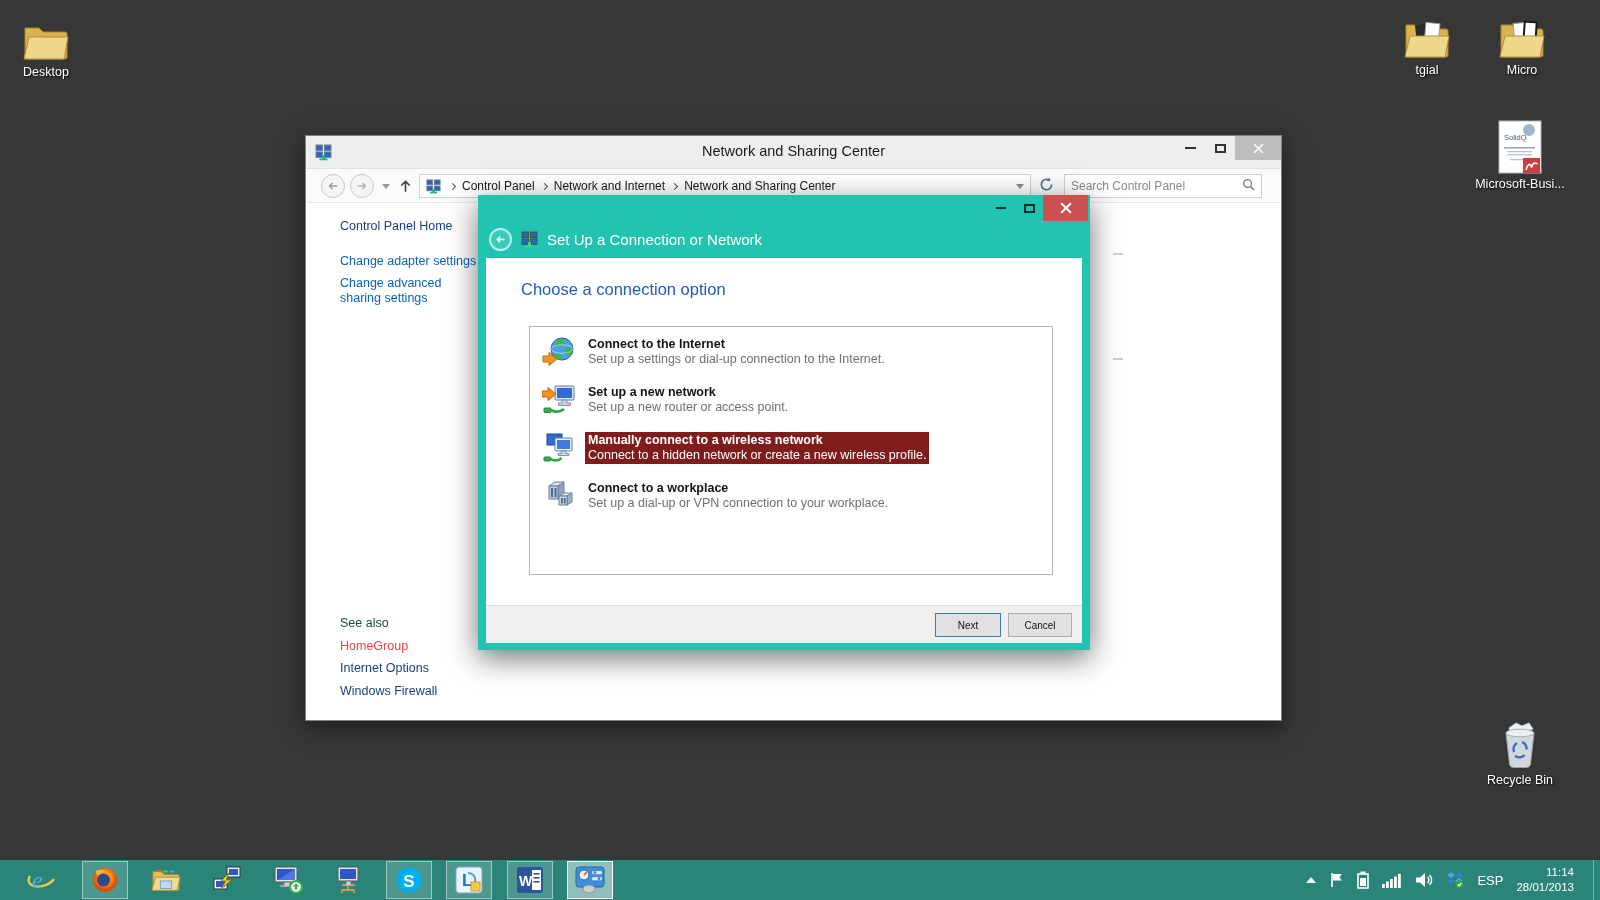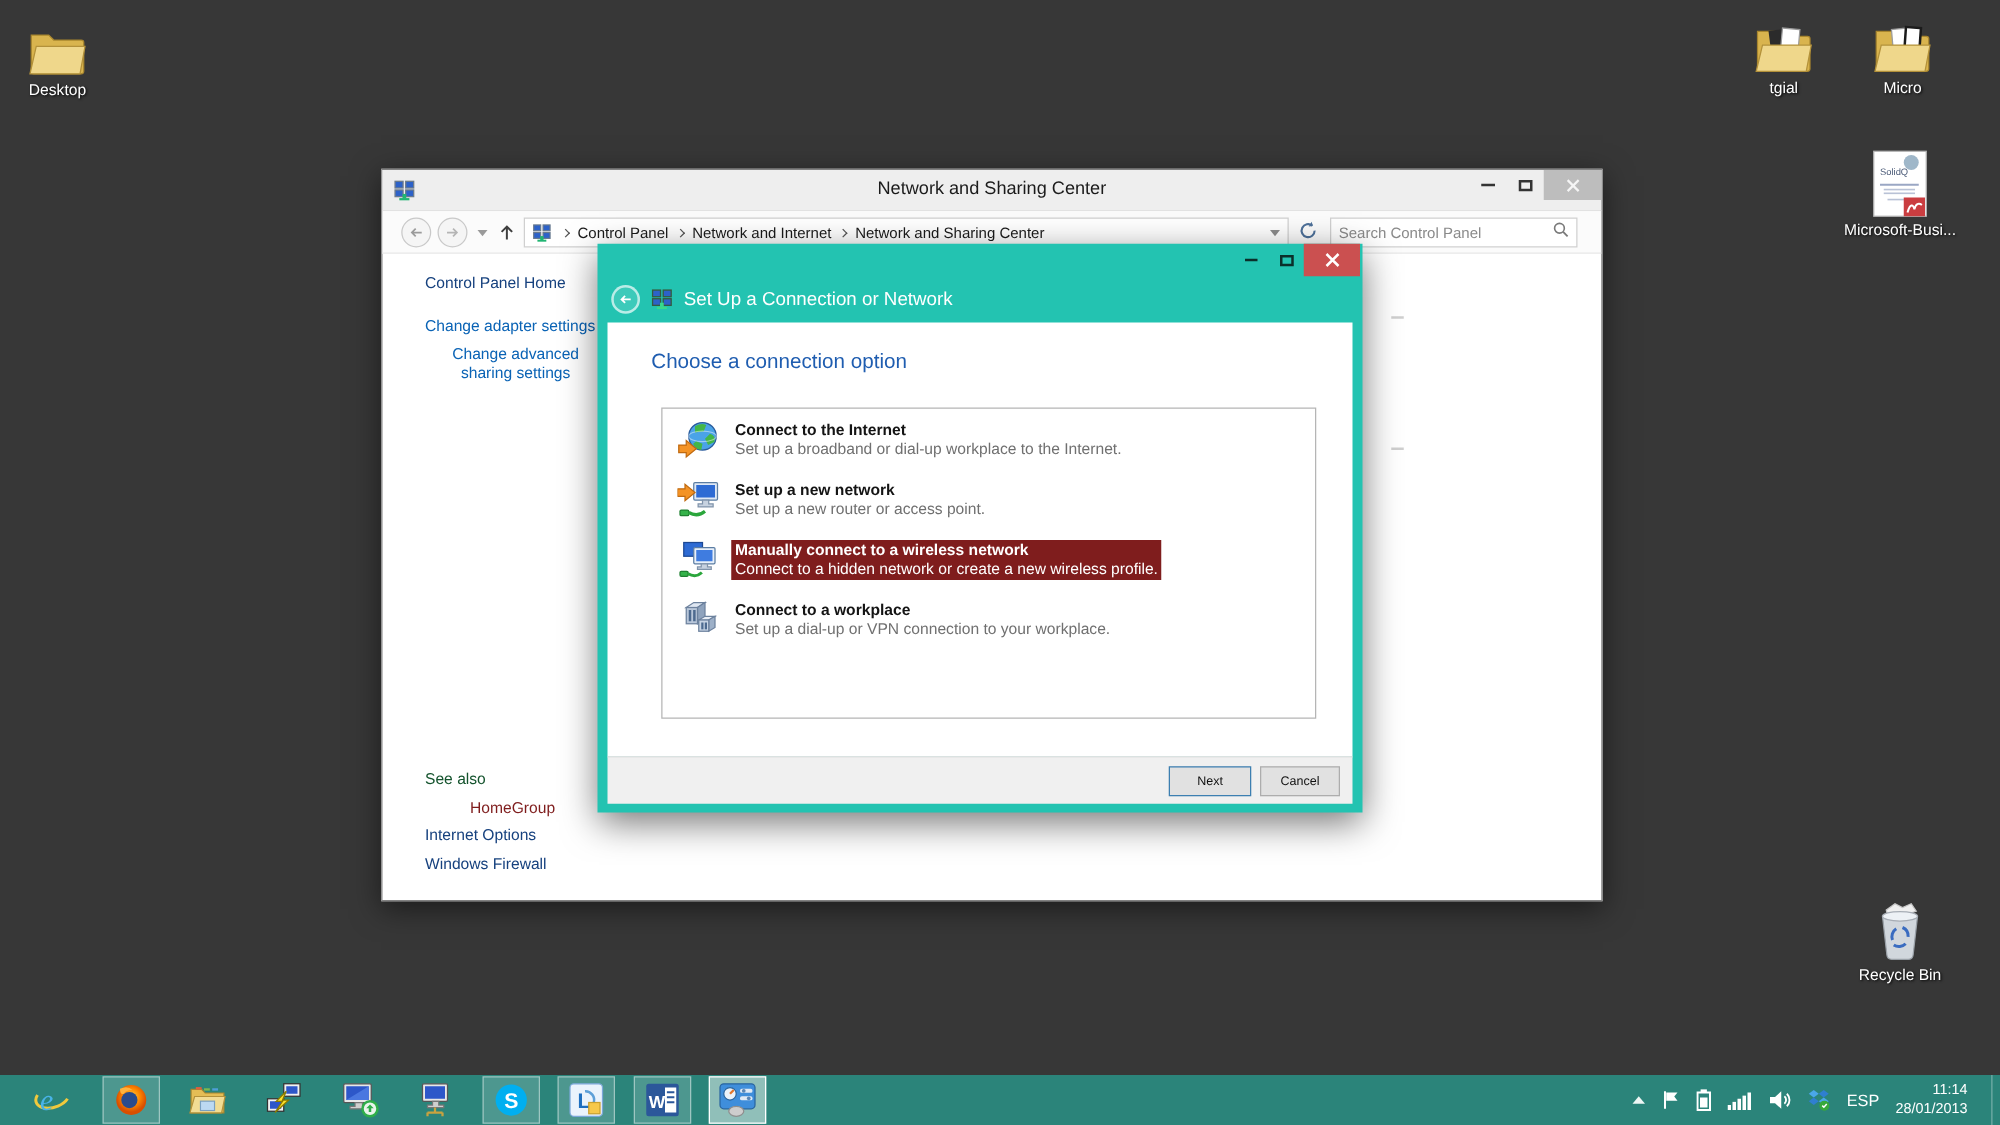--- a/index.html
+++ b/index.html
@@ -35,26 +35,26 @@
   .crumb-sep { width:5px; height:5px; border-top:1.5px solid #555; border-right:1.5px solid #555; transform:rotate(45deg); margin:0 5px; flex:none; }
   .addr-caret { margin-left:auto; width:0; height:0; border-left:4px solid transparent; border-right:4px solid transparent; border-top:5px solid #8c8c8c; }
   .refresh-btn { position:absolute; left:732px; top:7px; }
   .search-box { position:absolute; left:758px; top:5px; width:198px; height:24px; background:#fff; border:1px solid #d0d0d0; display:flex; align-items:center; }
   .search-box input { flex:1; border:none; outline:none; font-size:12px; color:#555; padding:0 6px; font-family:"Liberation Sans",sans-serif; background:transparent; }
   .search-box input::placeholder { color:#8a8a8a; opacity:1; }
   .search-box .mag { margin-right:6px; flex:none; }
 
   
   .side { position:absolute; left:34px; top:68px; width:154px; font-size:12.5px; line-height:15px; }
-  .side a { text-decoration:none; display:block; cursor:pointer;text-align:center; }
+  .side a { text-decoration:none; display:block; cursor:pointer; }
   .lnk-home { color:#16417e; position:absolute; top:15px; }
   .lnk-task1 { color:#0a63b5; position:absolute; top:50px; }
   .lnk-task2 { color:#0a63b5; position:absolute; top:72px; width:145px; }
   .see-also { color:#14532d; position:absolute; top:412px; }
-  .lnk-sa1 { color:#7f1d1d; position:absolute; top:435px;margin-left:36px; }
+  .lnk-sa1 { color:#ef4444; position:absolute; top:435px; }
   .lnk-sa2 { color:#16417e; position:absolute; top:457px; }
   .lnk-sa3 { color:#16417e; position:absolute; top:480px; }
   .remnant { position:absolute; height:2px; background:#cfcfcf; }
 
   
   .dialog { position:absolute; left:478px; top:195px; width:612px; height:455px; background:#23c3b1; box-shadow:0 8px 28px rgba(0,0,0,.55); }
   .dlg-controls { position:absolute; top:0; right:2px; display:flex; height:26px; }
   .dlg-btn { width:28px; height:26px; display:flex; align-items:center; justify-content:center; }
   .dlg-min-glyph { width:10px; height:2px; background:#0b2f2a; }
   .dlg-max-glyph { width:11px; height:9px; border:2px solid #0b2f2a; }
@@ -302,21 +302,21 @@
           <span>
             <svg width="34" height="32" viewBox="0 0 34 32">
               <circle cx="20" cy="13" r="11" fill="#4aa3e8" stroke="#2a5c9c"></circle>
               <path d="M14 5 q5 -3 9 -1 l-2 5 -7 1 z M26 11 q5 1.5 3.5 6.5 l-5 2.5 -2.5 -5 z M15 17 l5 2 -1 5 q-5.5 -1 -6.5 -5 z" fill="#43b649"></path>
               <ellipse cx="20" cy="13" rx="11" ry="4.2" fill="none" stroke="rgba(255,255,255,.45)"></ellipse>
               <path d="M1 20 h6 v-3.5 l8 6.5 -8 6.5 V26 H1 z" fill="#f49325" stroke="#c06a10"></path>
             </svg>
           </span>
           <span class="txt">
             <div class="t">Connect to the Internet</div>
-            <div class="d">Set up a broadband or dial-up workplace to the Internet.</div>
+            <div class="d">Set up a settings or dial-up connection to the Internet.</div>
           </span>
         </div>
 
         <div class="opt opt2">
           <span>
             <svg width="34" height="32" viewBox="0 0 34 32">
               <rect x="13" y="2" width="19" height="14" rx="1" fill="#dfe9f5" stroke="#5b7da3"></rect>
               <rect x="15" y="4" width="15" height="10" fill="#2e6bd4"></rect>
               <path d="M20 16 h5 v3 h3.5 v2.5 h-12 V19 h3.5 z" fill="#c7d2e0" stroke="#8194ab"></path>
               <rect x="2" y="24" width="7" height="4.5" rx="1" fill="#35b24a" stroke="#1f8031"></rect>

